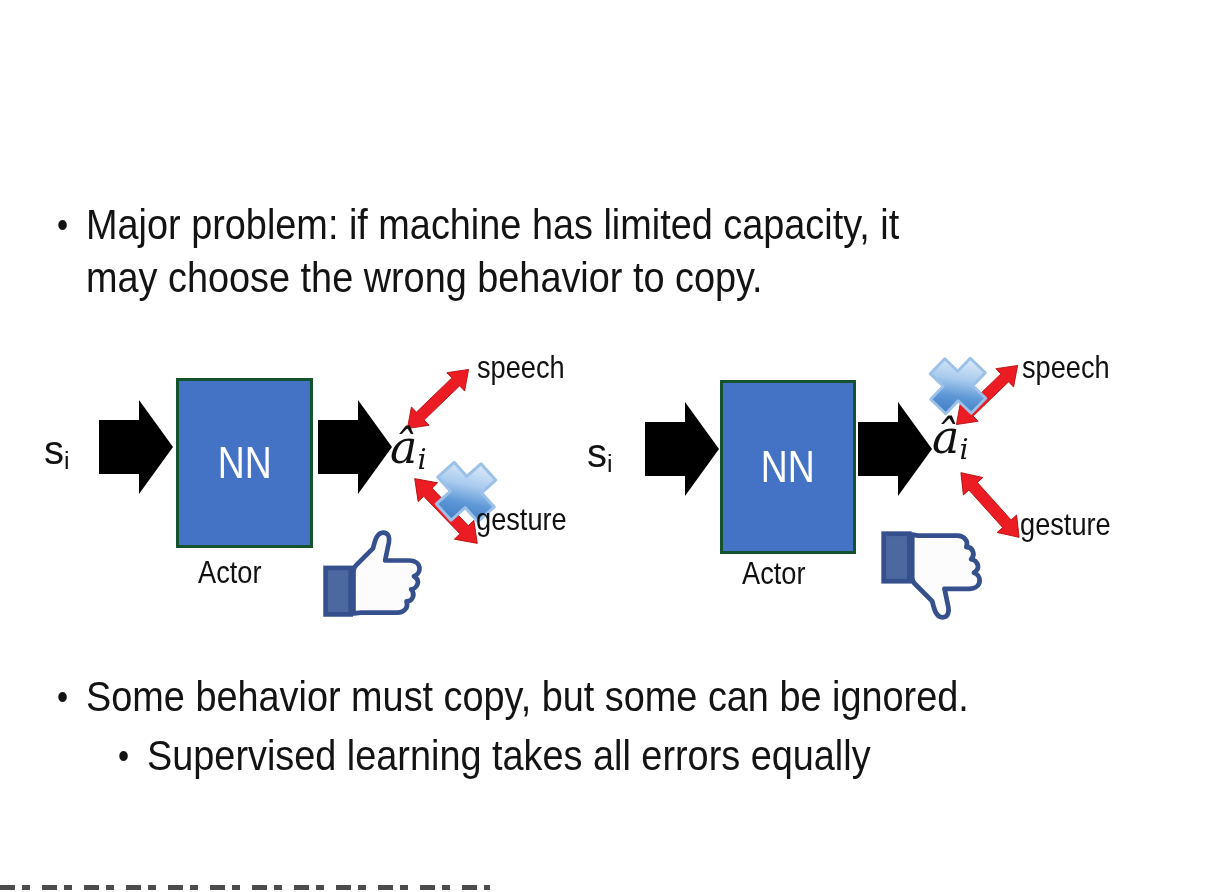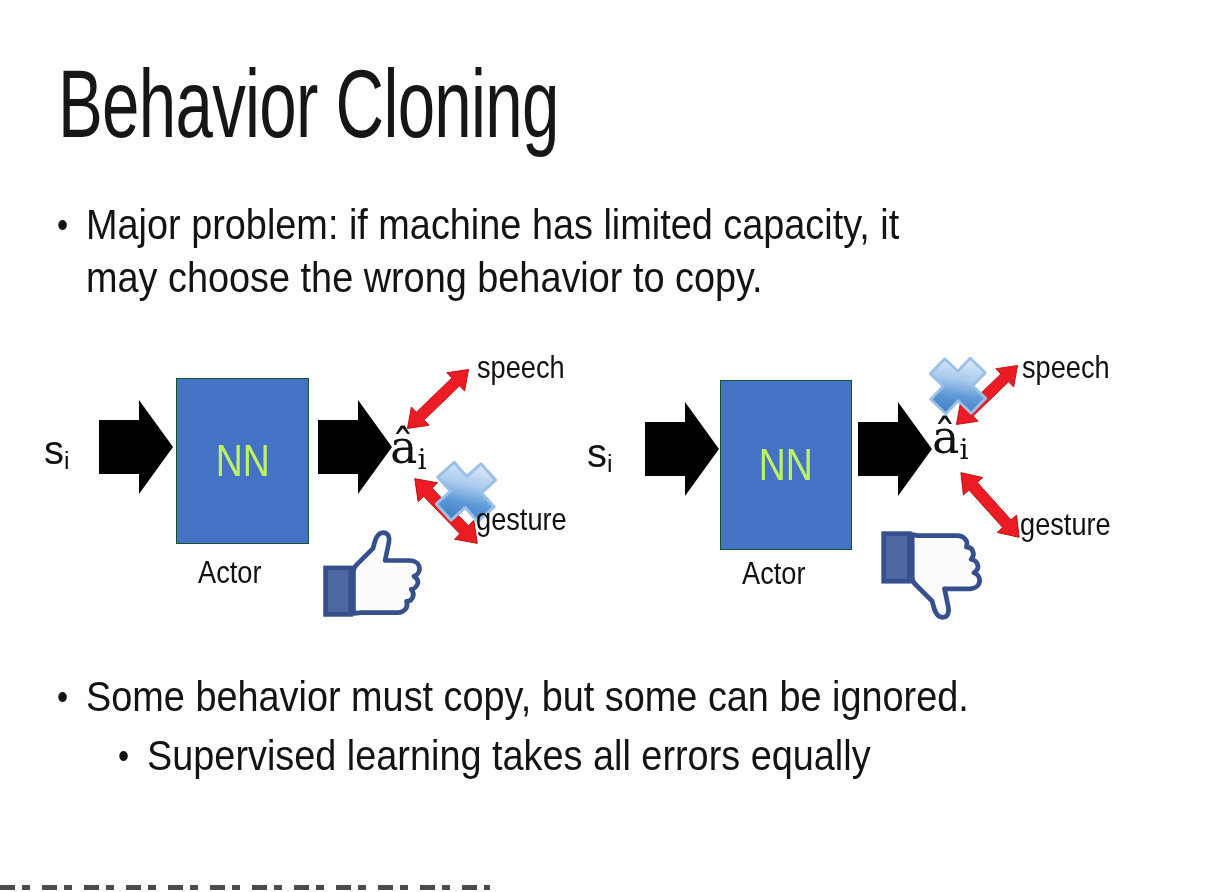--- a/index.html
+++ b/index.html
@@ -16,23 +16,23 @@
   .title .cond{transform:scaleX(0.70);}
   .bullet-line{font-size:43px;line-height:53px;color:#131313;}
   .bl{display:flex;align-items:flex-start;}
   .bl .dot{width:33px;flex:0 0 33px;font-size:36px;line-height:53px;}
   .b1{left:57px;top:196px;}
   .b2{left:57px;top:668px;}
   .b3{left:118px;top:727px;}
   .diagram-label{font-size:32px;line-height:1;color:#111;}
   .nn-box{
     display:flex;align-items:center;justify-content:center;
-    background:#4472C4;border:1px solid #14532d;color:#bef264;font-size:44px;
+    background:#4472C4;border:3px solid #14532d;color:#ffffff;font-size:44px;
   }
-  .math{font-family:"DejaVu Serif",serif;font-size:46px;line-height:1;color:#111;}
+  .math{font-family:"DejaVu Serif",serif;font-style:italic;font-size:46px;line-height:1;color:#111;}
   .sub{font-size:0.62em;vertical-align:-0.22em;}
   .overlay{position:absolute;left:0;top:0;width:1210px;height:892px;pointer-events:none;}
   .clip-line{
     left:0;top:885px;width:490px;height:5px;opacity:0.8;
     background:repeating-linear-gradient(90deg,#1f1f1f 0 15px,rgba(255,255,255,0) 15px 22px,#1f1f1f 22px 30px,rgba(255,255,255,0) 30px 42px);
   }
 </style>
 </head>
 <body>
 
@@ -65,23 +65,20 @@
     <use href="#dblarrow" transform="translate(987,395) rotate(-44) scale(0.85)" fill="#EC1C24" stroke="#B50E0E" stroke-width="1"></use>
     <use href="#dblarrow" transform="translate(990,505) rotate(48) scale(0.87)" fill="#EC1C24" stroke="#B50E0E" stroke-width="1"></use>
 
     <use href="#crossshape" transform="translate(466,492) rotate(48)" fill="url(#xg)" stroke="#9CC1E8" stroke-width="3" stroke-linejoin="round"></use>
     <use href="#crossshape" transform="translate(958,386) rotate(44) scale(0.95)" fill="url(#xg)" stroke="#9CC1E8" stroke-width="3" stroke-linejoin="round"></use>
 
     <use href="#thumbshape" transform="translate(320,527) scale(0.93)"></use>
     <use href="#thumbshape" transform="translate(878,623) scale(0.95,-0.95)"></use>
   </svg>
 
-  <div class="abs title">
-    <span class="cond">Behavior Cloning</span>
-  </div>
 
   <div class="abs b1 bullet-line">
     <div class="cond">
       <div class="bl">
         <span class="dot">•</span>
         <span>
           <span style="display:block">Major problem: if machine has limited capacity, it</span>
           <span style="display:block">may choose the wrong behavior to copy.</span>
         </span>
       </div>

